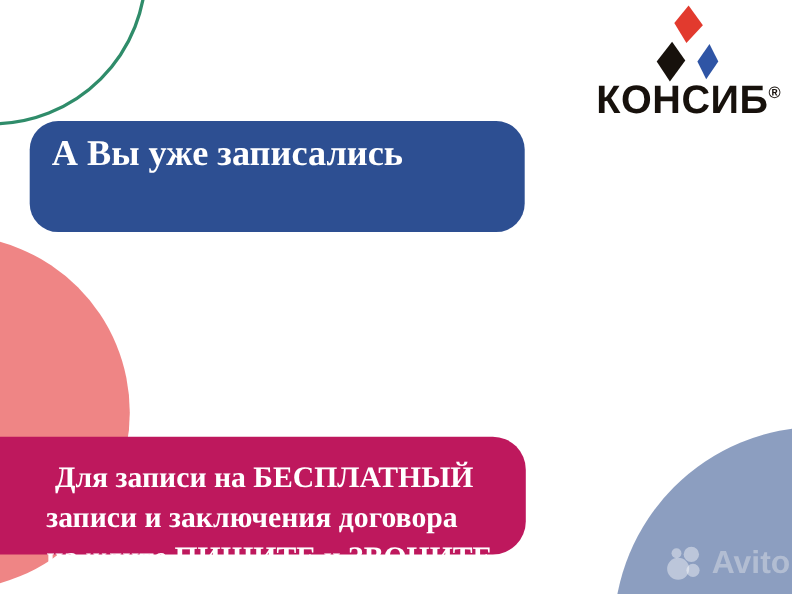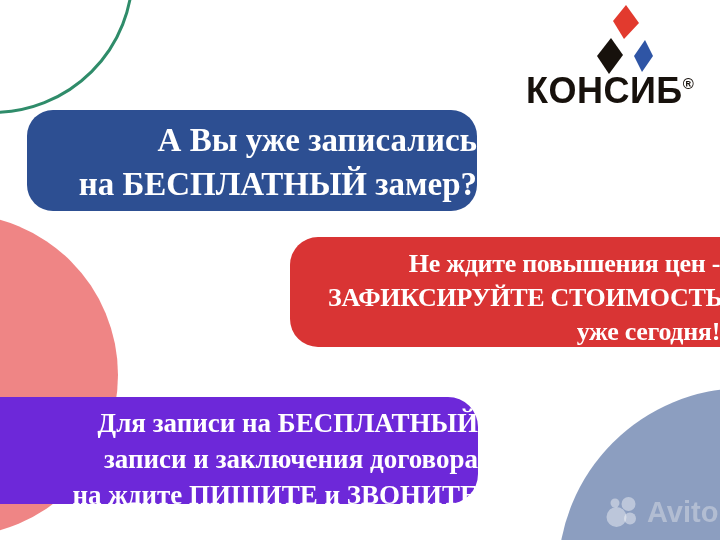--- a/index.html
+++ b/index.html
@@ -6,68 +6,62 @@
   .canvas{
     position:relative;width:720px;height:540px;background:#ffffff;
     overflow:hidden;font-family:"Liberation Serif",serif;
   }
   .circle{position:absolute;border-radius:50%;}
   .green-ring{left:-148px;top:-168px;width:276px;height:276px;
     border:3px solid #2f8c6a;background:transparent;z-index:1;}
   .pink-circle{left:-204px;top:214px;width:322px;height:322px;background:#ef8585;z-index:1;}
   .slate-circle{left:558px;top:388px;width:374px;height:374px;background:#8c9ec0;z-index:1;}
 
-  .banner{position:absolute;z-index:2;color:#ffffff;font-weight:bold;text-align:right;}
+  .banner{position:absolute;z-index:2;color:#ffffff;font-weight:bold;}
   .banner .line{white-space:nowrap;}
 
   .banner-question{left:27px;top:110px;width:450px;height:101px;background:#2d4f92;
     border-radius:26px;padding:8px 0 0 20px;box-sizing:border-box;
     font-size:33px;line-height:44px;}
 
   .banner-offer{left:290px;top:237px;width:430px;height:110px;background:#d93434;
     border-radius:28px 0 0 28px;padding:10px 0 0 38px;box-sizing:border-box;
     font-size:26px;line-height:34px;letter-spacing:-0.3px;}
   .banner-offer .line-1{text-indent:8px;}
 
-  .banner-cta{left:0;top:397px;width:478px;height:107px;background:#6d28d9;
-    border-radius:0 30px 30px 0;padding:8px 0 0 42px;box-sizing:border-box;
+  .banner-cta{left:0;top:397px;width:478px;height:107px;background:#be185d;
+    border-radius:0 30px 30px 0;padding:19px 0 0 42px;box-sizing:border-box;
     font-size:27px;line-height:36px;}
   .banner-cta .line-1{text-indent:8px;}
 
   .logo{position:absolute;left:0;top:0;z-index:3;}
   .logo-mark{position:absolute;left:580px;top:0;}
-  .logo-text{position:absolute;left:526px;top:70px;width:178px;
+  .logo-text{position:absolute;left:542px;top:70px;width:178px;
     font-family:"Liberation Sans",sans-serif;font-weight:bold;font-size:36px;
     letter-spacing:0.5px;color:#17110c;white-space:nowrap;}
   .logo-text sup{font-size:15px;vertical-align:14px;letter-spacing:0;}
 
   .watermark{position:absolute;left:604px;top:493px;z-index:4;display:flex;
     align-items:center;justify-content:flex-end;}
   .watermark-text{font-family:"Liberation Sans",sans-serif;font-weight:bold;
     font-size:29px;color:#b2bdd2;margin-left:3px;line-height:38px;}
 </style>
 </head>
 <body>
 
 <div class="canvas">
 
   <div class="circle green-ring"></div>
   <div class="circle pink-circle"></div>
   <div class="circle slate-circle"></div>
 
   <div class="banner banner-question">
     <div class="line line-1">А Вы уже записались</div>
-    <div class="line line-2">на БЕСПЛАТНЫЙ замер?</div>
   </div>
 
-  <div class="banner banner-offer">
-    <div class="line line-1">Не ждите повышения цен -</div>
-    <div class="line line-2">ЗАФИКСИРУЙТЕ СТОИМОСТЬ</div>
-    <div class="line line-3">уже сегодня!</div>
-  </div>
 
   <div class="banner banner-cta">
     <div class="line line-1">Для записи на БЕСПЛАТНЫЙ</div>
     <div class="line line-2">записи и заключения договора</div>
     <div class="line line-3">на ждите ПИШИТЕ и ЗВОНИТЕ</div>
   </div>
 
   <div class="logo">
     <svg class="logo-mark" width="140" height="80" viewBox="0 0 140 80">
       <polygon points="46,5 59,23 44,39 33,21" fill="#e23a2e"></polygon>

